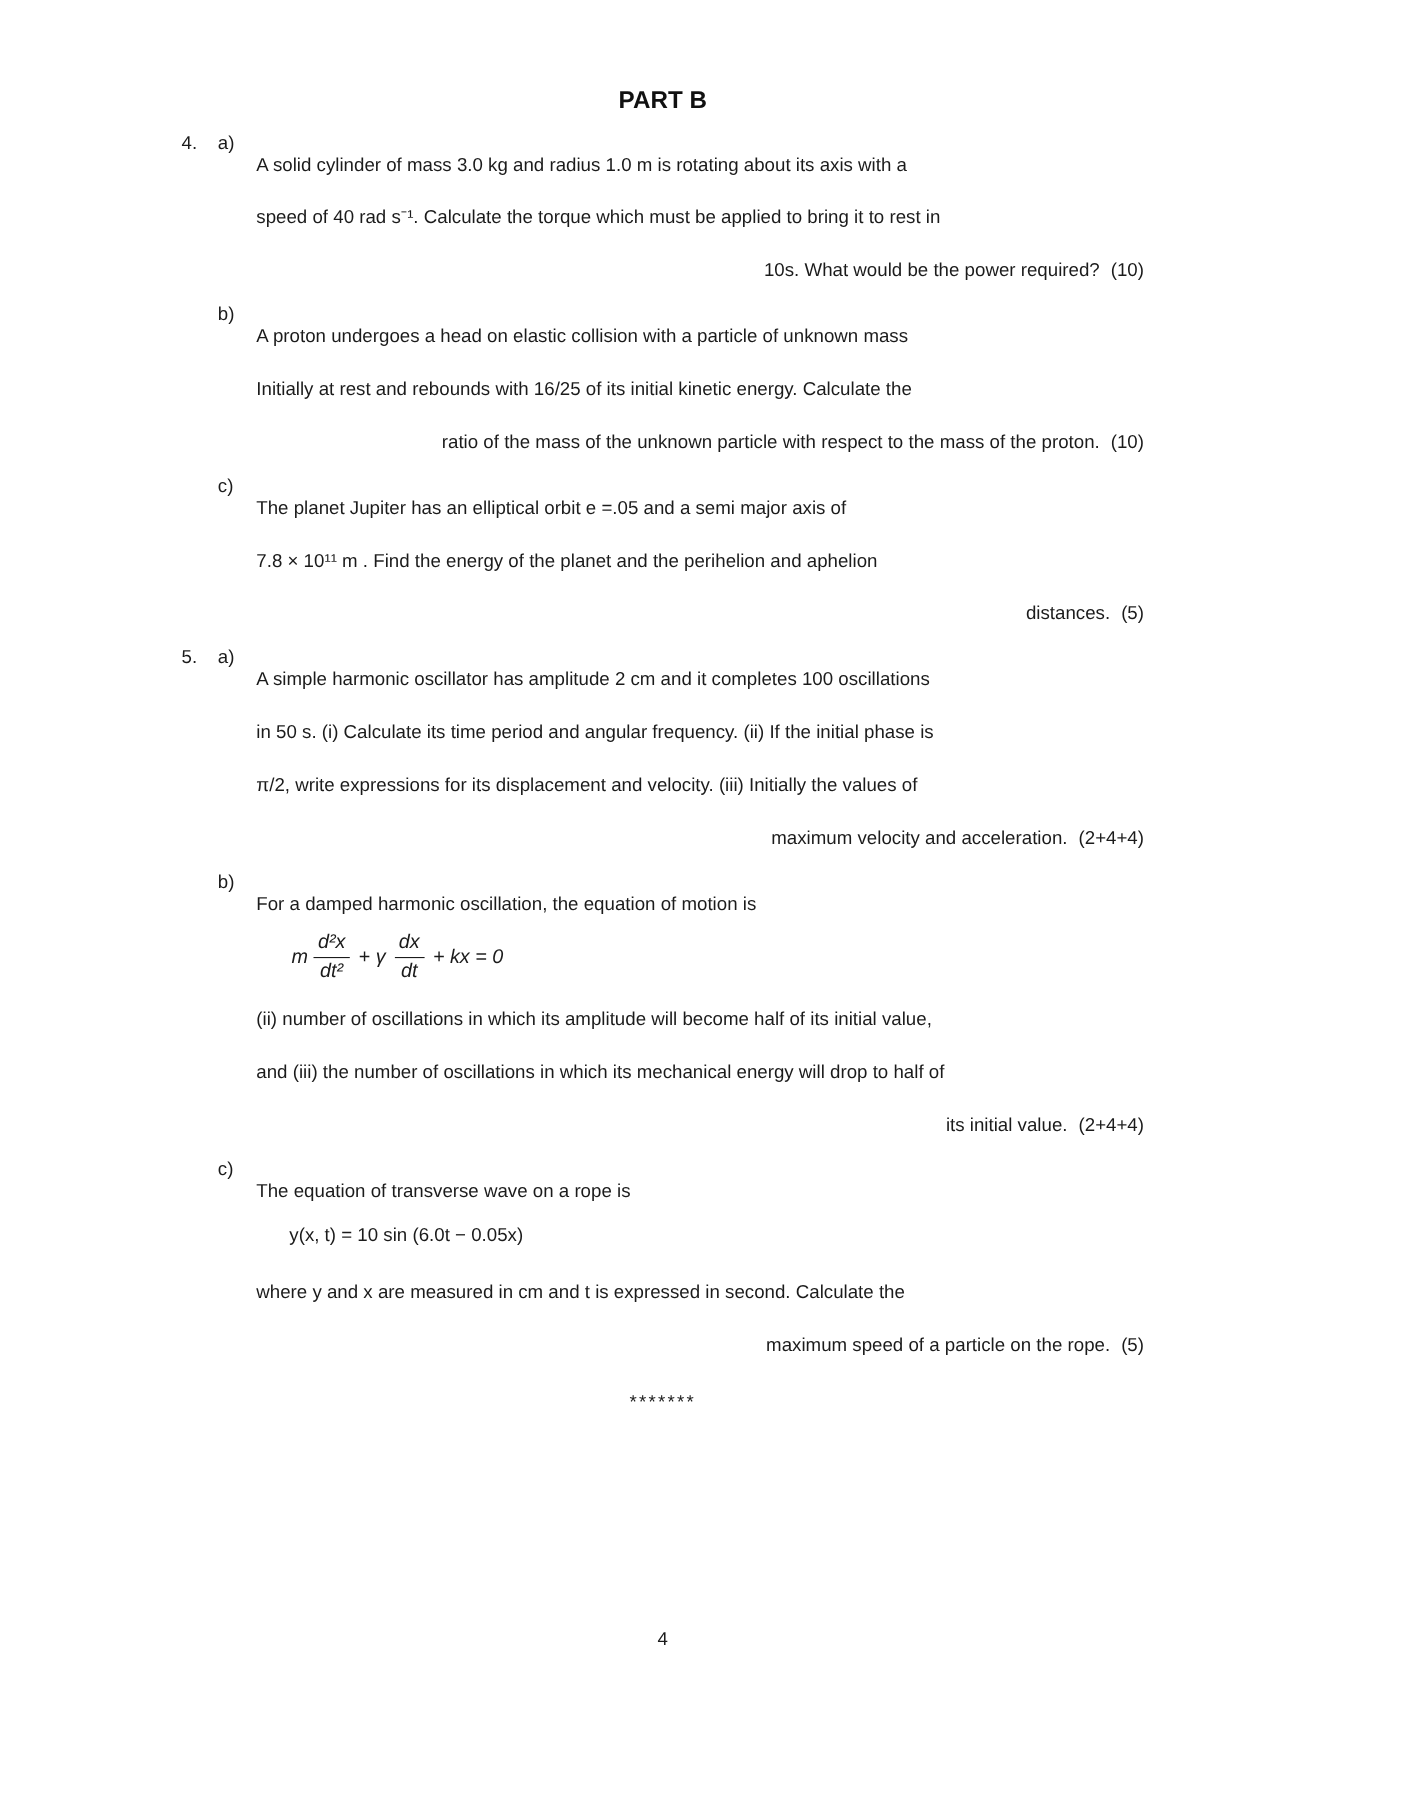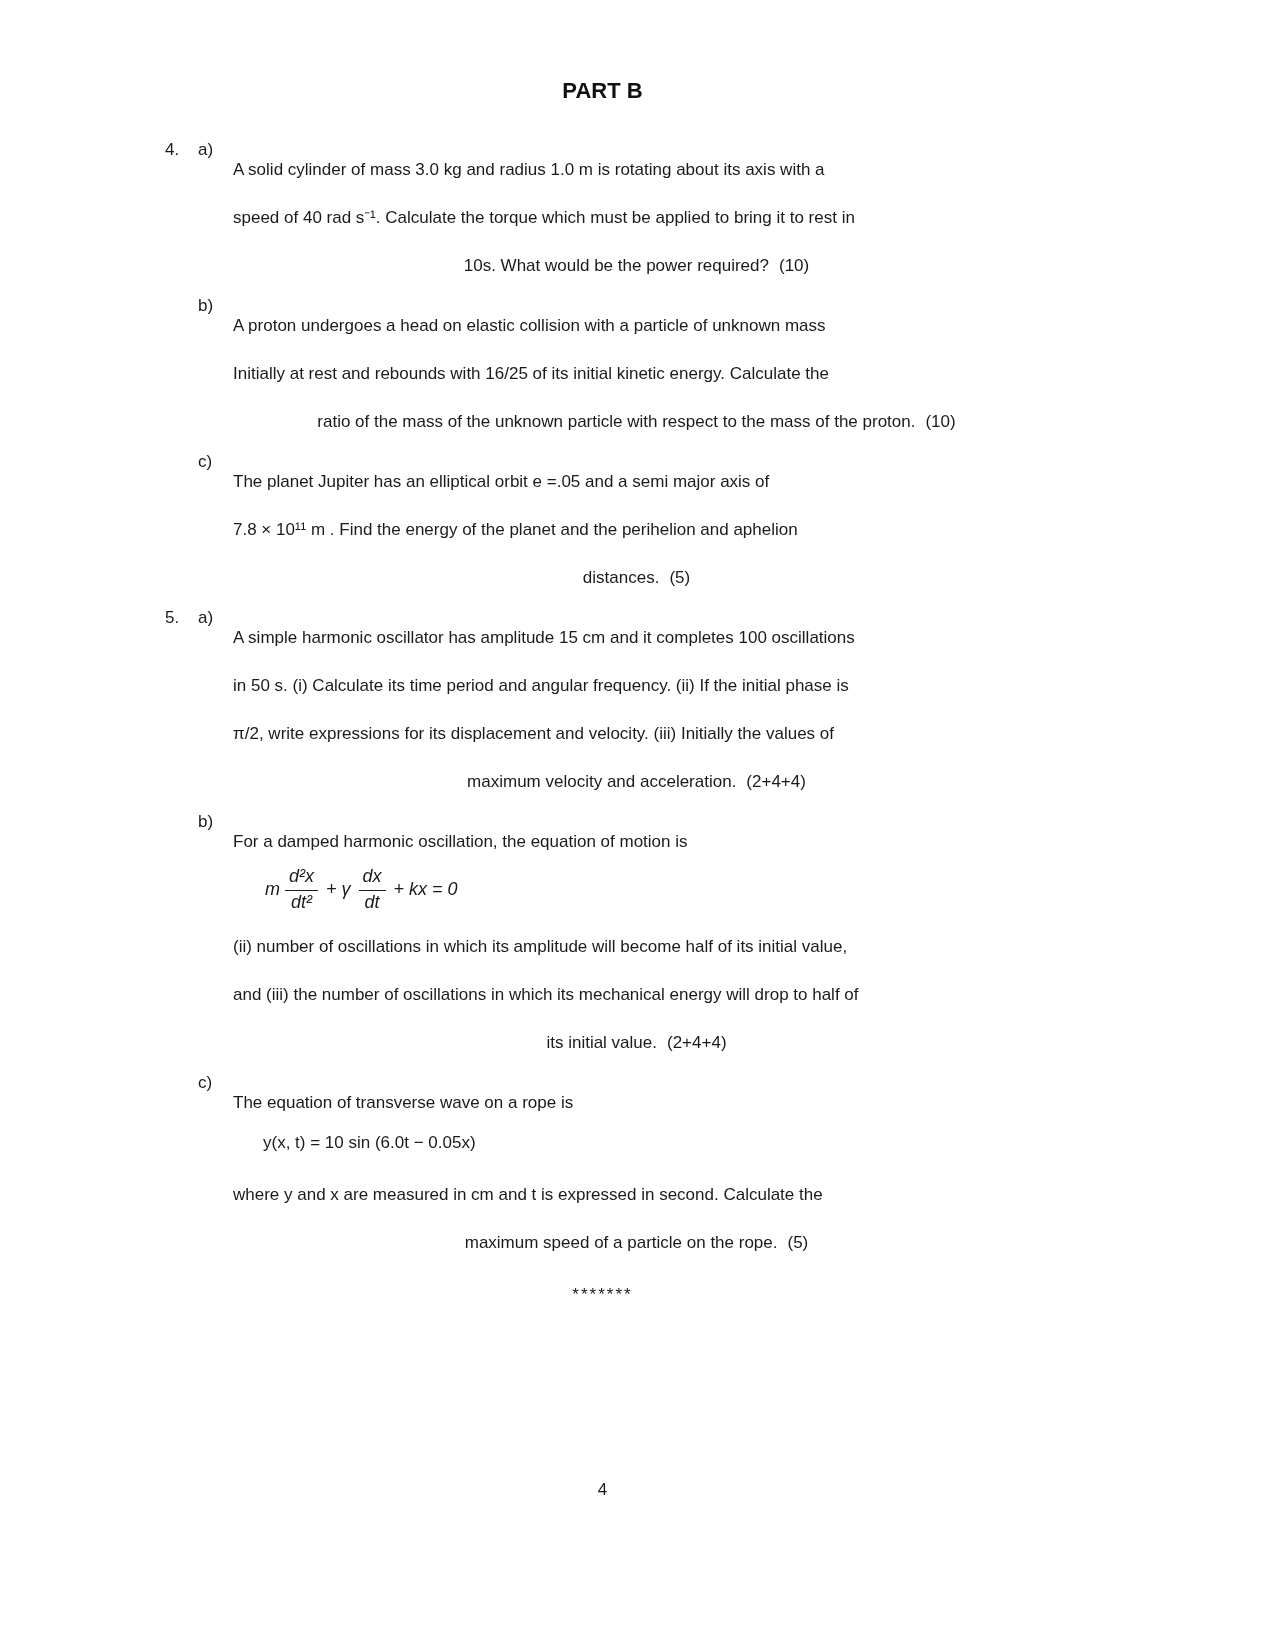--- a/index.html
+++ b/index.html
@@ -15,30 +15,30 @@
   .content {
     position:absolute;
     left:165px; top:78px;
     width:875px;
   }
   .part-title {
     text-align:center;
     font-size:22px;
     font-weight:bold;
     color:#111;
-    margin-bottom:32px;
+    margin-bottom:12px;
     font-family:"Liberation Sans", sans-serif;
   }
   .qblock { display:flex; margin-bottom:12px; }
   .qnum    { flex:0 0 33px; line-height:28px; }
   .qletter { flex:0 0 35px; line-height:28px; }
   .qbody   { flex:1 1 auto; min-width:0; }
   .line { line-height:28px; white-space:nowrap;margin-top:20px; }
   .para { margin-top:13px; }
-  .marks-row { display:flex; justify-content:center; }
+  .marks-row { display:flex; justify-content:flex-end; }
   .marks-row .txt { white-space:nowrap; }
   .marks { white-space:nowrap; padding-left:10px; }
   .equation {
     display:flex;
     align-items:center;
     margin:10px 0 10px 32px;
     font-style:italic;
     font-size:18px;
   }
   .frac {
@@ -121,21 +121,21 @@
         <span class="txt">distances.</span>
         <span class="marks">(5)</span>
       </div>
     </div>
   </div>
 
   <div class="qblock">
     <span class="qnum">5.</span>
     <span class="qletter">a)</span>
     <div class="qbody">
-      <div class="line">A simple harmonic oscillator has amplitude 15 cm and it completes 100 oscillations</div>
+      <div class="line">A simple harmonic oscillator has amplitude 2 cm and it completes 100 oscillations</div>
       <div class="line">in 50 s. (i) Calculate its time period and angular frequency. (ii) If the initial phase is</div>
       <div class="line">π/2, write expressions for its displacement and velocity. (iii) Initially the values of</div>
       <div class="line marks-row">
         <span class="txt">maximum velocity and acceleration.</span>
         <span class="marks">(2+4+4)</span>
       </div>
     </div>
   </div>
 
   <div class="qblock">

